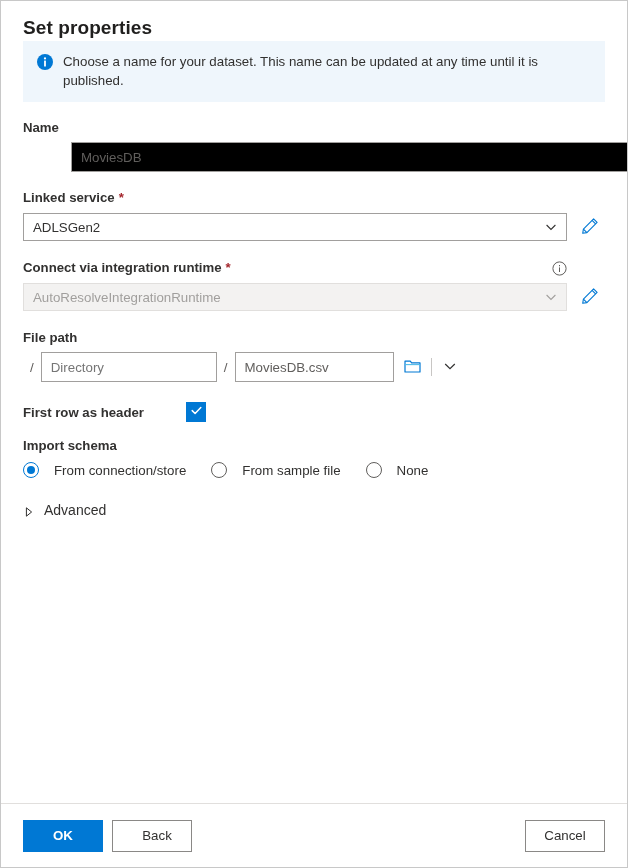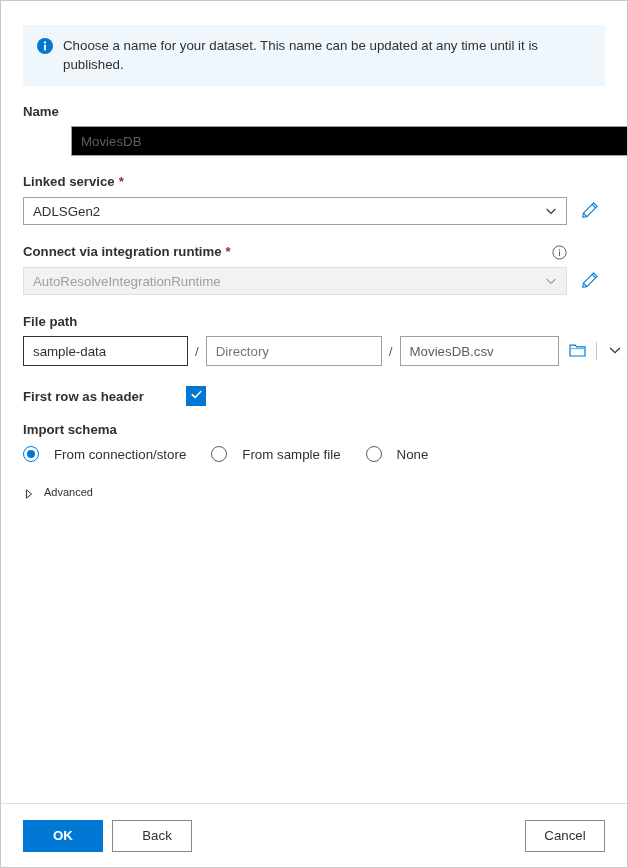--- a/index.html
+++ b/index.html
@@ -33,21 +33,20 @@
     font-size: 19px;
     color: #201f1e;
     font-weight: 600;
     letter-spacing: .1px;
     margin: 14px 0 0 0;
     line-height: 26px;
   }
 
   
   .info-banner {
-    margin-top: 24px;
     background: #eff6fc;
     display: flex;
     align-items: flex-start;
     padding: 11px 12px 12px 14px;
     min-height: 58px;
   }
   .info-banner .ico {
     flex: 0 0 auto;
     width: 16px; height: 16px;
     margin-top: 2px;
@@ -239,21 +238,21 @@
 
   
   .advanced {
     display: flex;
     align-items: center;
     margin-top: 24px;
     cursor: pointer;
     width: max-content;
   }
   .advanced .tri { width: 12px; height: 12px; margin-right: 9px; display: block; }
-  .advanced .atext { font-size: 11px; color: #323130; }
+  .advanced .atext { font-size: 14px; color: #323130; }
 
   
   .footer {
     flex: 0 0 auto;
     height: 64px;
     border-top: 1px solid #e1dfdd;
     display: flex;
     align-items: center;
     padding: 0 22px;
     background: #fff;
@@ -279,20 +278,21 @@
   .btn + .btn { margin-left: 9px; padding-left: 24px; }
   .spacer { flex: 1 1 auto; }
 </style>
 </head>
 <body>
 
 <div class="page">
 
   <div class="body-area">
 
+    <div class="title">Set properties</div>
 
     <div class="info-banner">
       <span class="ico">
         <svg width="16" height="16" viewBox="0 0 16 16">
           <circle cx="8" cy="8" r="8" fill="#0078d4"></circle>
           <rect x="7.1" y="6.6" width="1.8" height="6" rx="0.3" fill="#ffffff"></rect>
           <circle cx="8" cy="4.4" r="1.1" fill="#ffffff"></circle>
         </svg>
       </span>
       <div class="txt">Choose a name for your dataset. This name can be updated at any time until it is published.</div>
@@ -368,21 +368,20 @@
           </span>
         </button>
       </div>
     </div>
 
     <div class="field">
       <div class="lbl">
         <span>File path</span>
       </div>
       <div class="filepath-row">
-        <input class="fp-input first" type="text" value="sample-data" style="">
         <span class="slash">/</span>
         <input class="fp-input mid" type="text" placeholder="Directory" style="">
         <span class="slash">/</span>
         <input class="fp-input last" type="text" value="MoviesDB.csv" style="">
         <div class="fp-icons">
           <button class="fp-icon-btn">
             <span>
               <svg width="18" height="16" viewBox="0 0 18 16">
                 <path d="M1 3.2 h5.3 l1.3 1.6 h8.4 v9.2 h-15 Z" fill="none" stroke="#0078d4" stroke-width="1.2" stroke-linejoin="round"></path>
                 <path d="M1 6.6 h15" fill="none" stroke="#50bbe8" stroke-width="1.1"></path>

